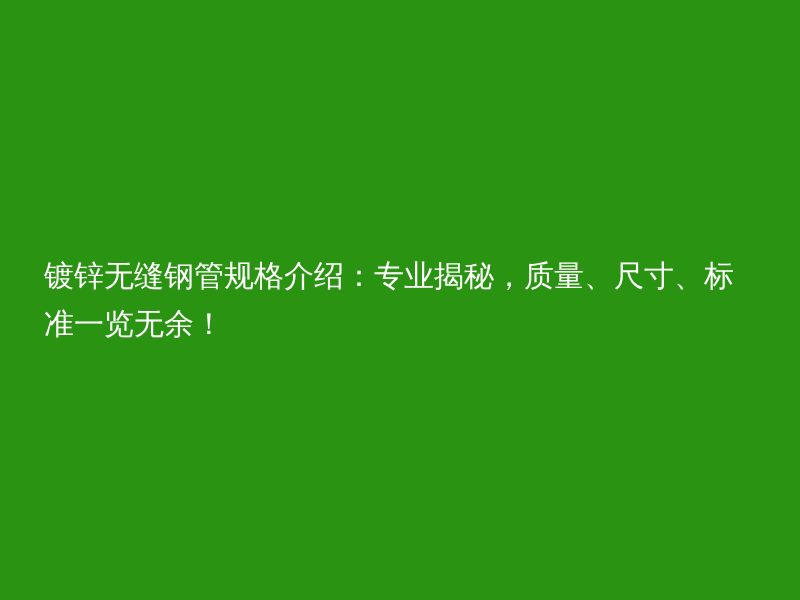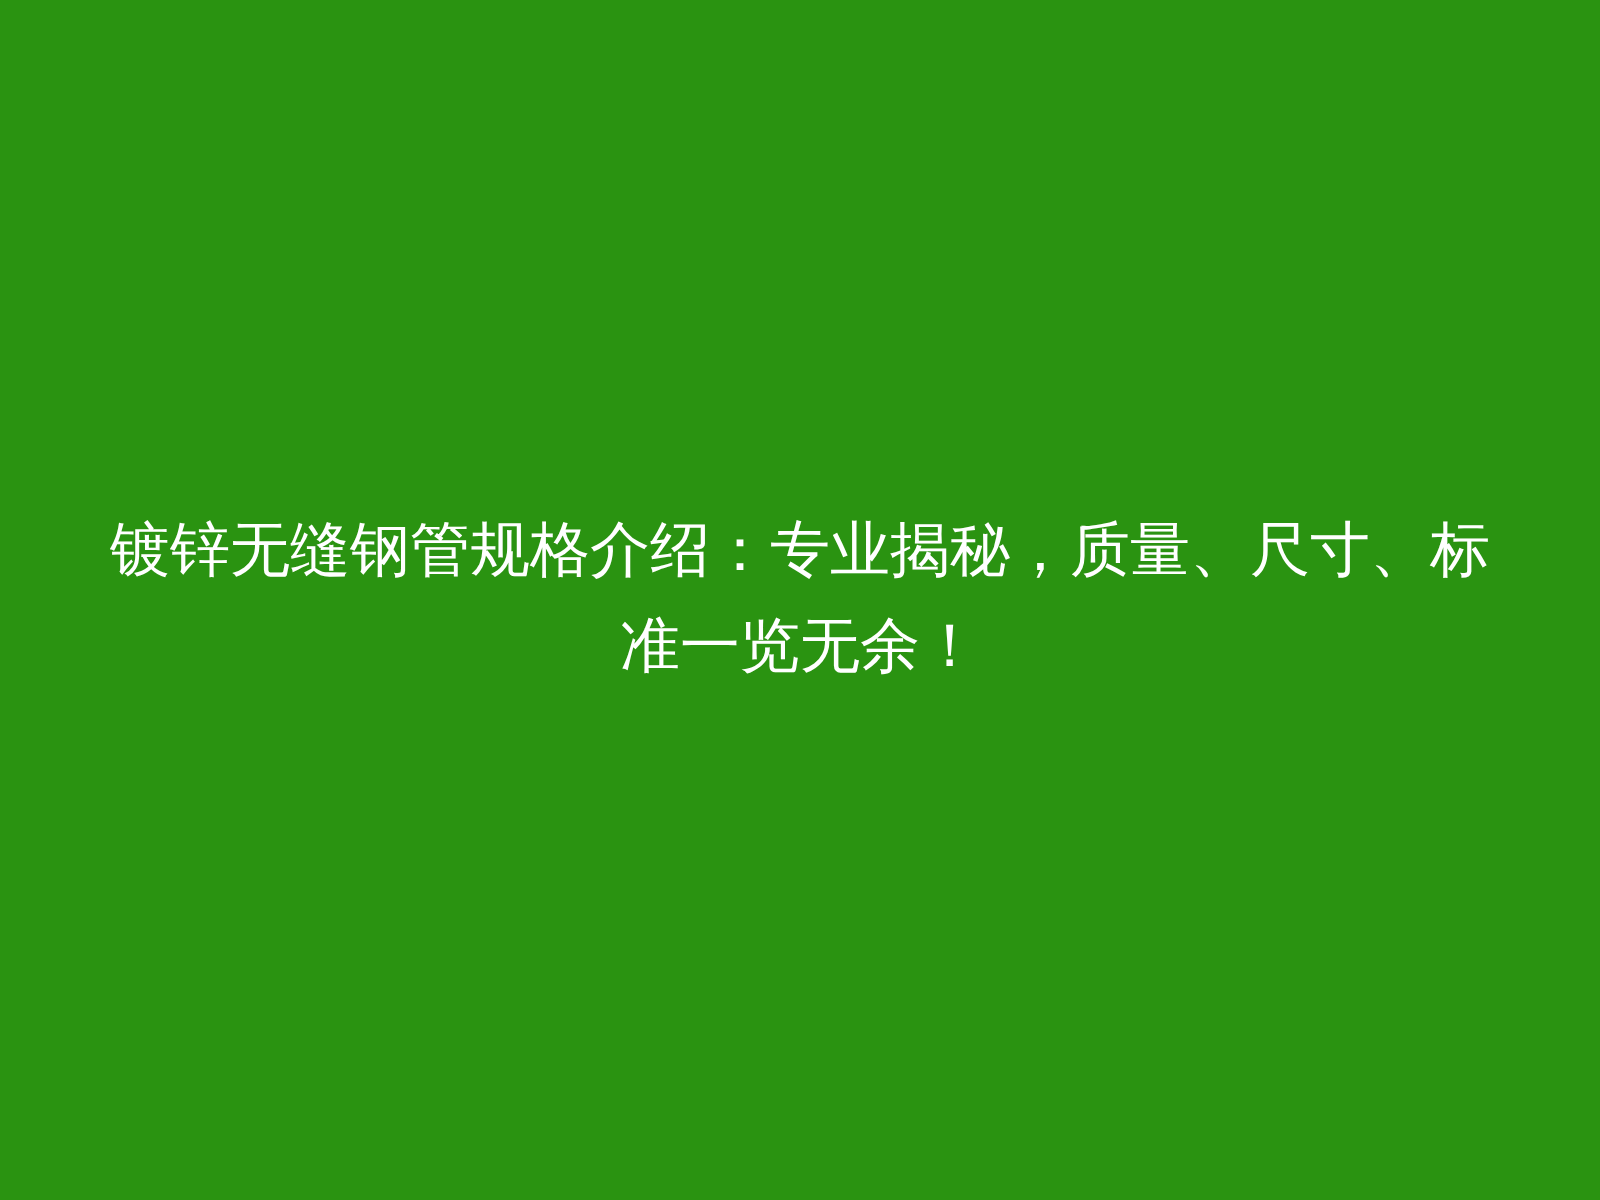--- a/index.html
+++ b/index.html
@@ -25,21 +25,20 @@
   }
   #banner-title {
     width: 712px;
     margin: 0;
     padding: 0;
     color: #ffffff;
     font-size: 30px;
     font-weight: 400;
     line-height: 48px;
     letter-spacing: 0px;
-    text-align: center;
     word-break: break-all;
     -webkit-font-smoothing: antialiased;
   }
 </style>
 </head>
 <body>
 
 <div id="banner">
   <h1 id="banner-title">镀锌无缝钢管规格介绍：专业揭秘，质量、尺寸、标准一览无余！</h1>
 </div>

